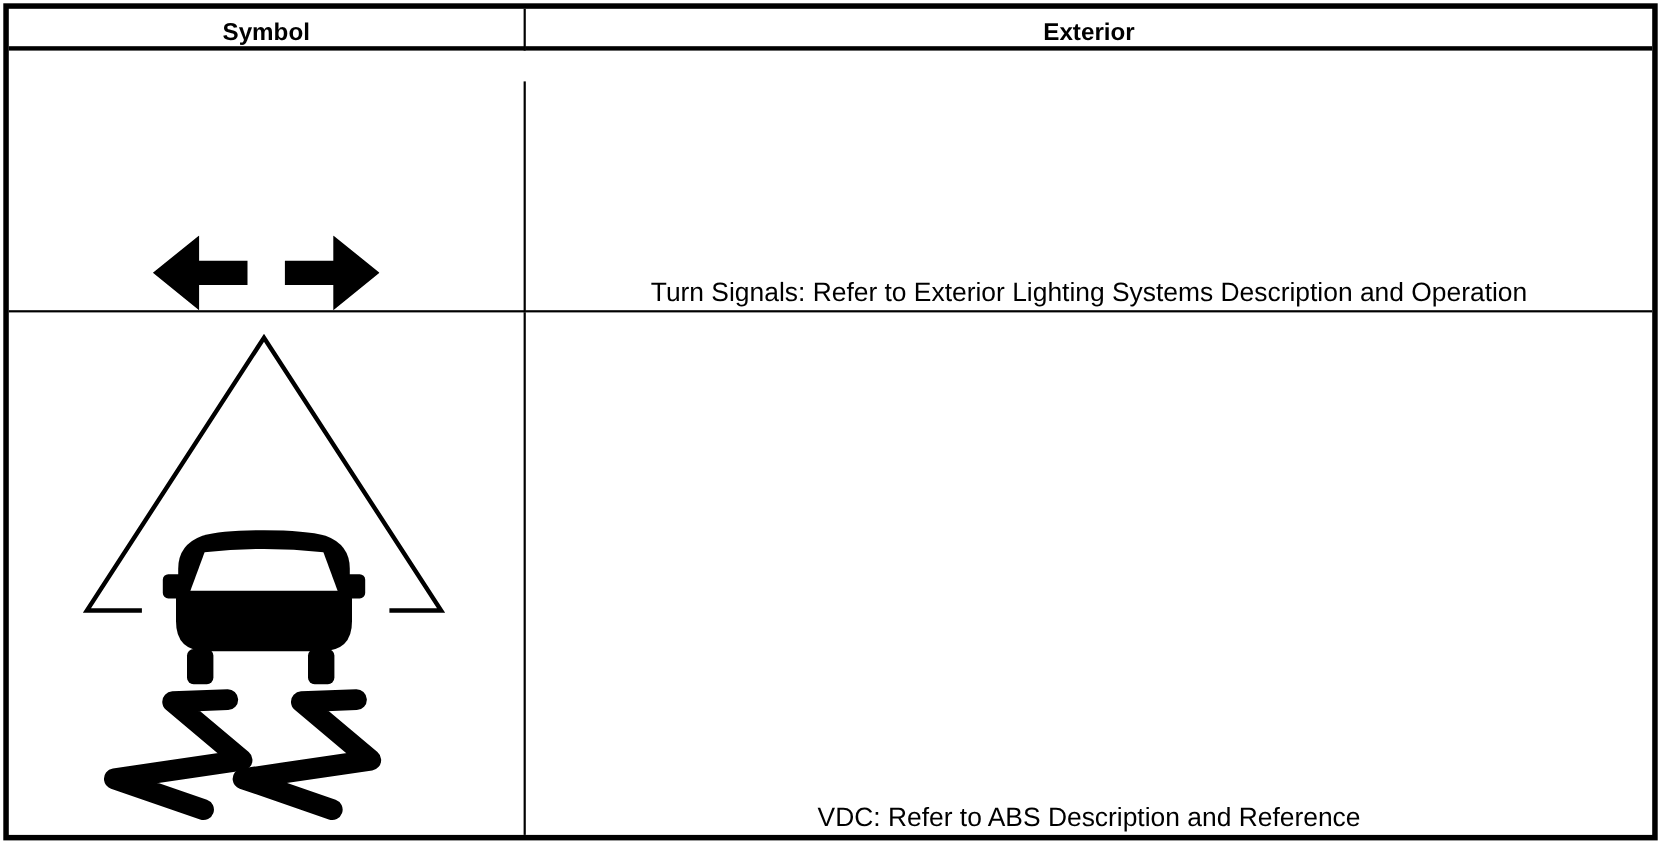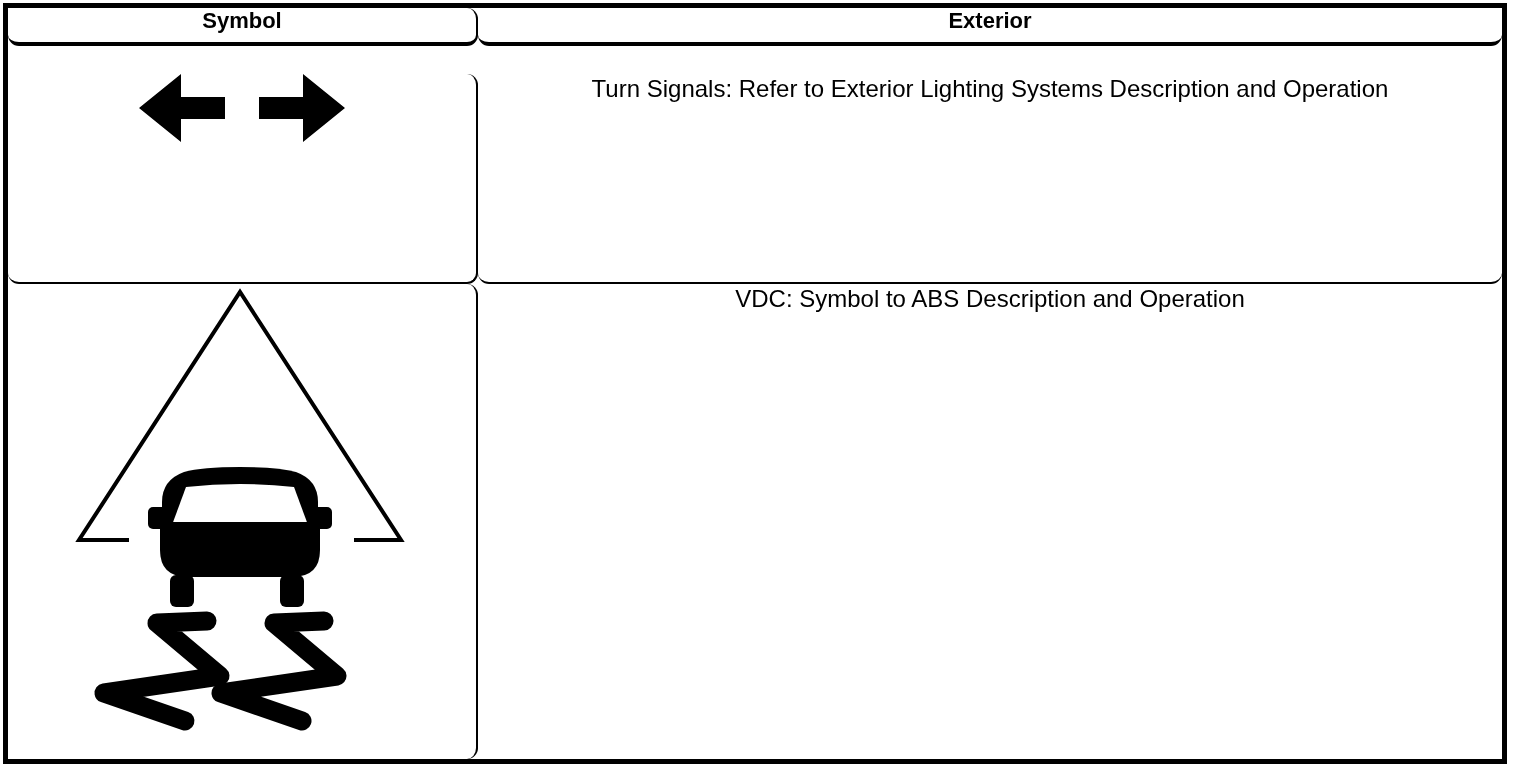--- a/index.html
+++ b/index.html
@@ -15,24 +15,23 @@
     left: 3px; top: 3px;
     width: 1504px; height: 761px;
     border: 5px solid var(--ink, #000000);
     display: grid;
     grid-template-columns: 470px 1fr;
     grid-template-rows: 38px 238px 1fr;
     background: var(--paper, #ffffff);
   }
   .cell {
     display: flex;
-    align-items: flex-start;
+    align-items: flex-end;
     justify-content: center;
     overflow: hidden;
-    border-radius: 11px;
   }
   .col1 { border-right: 2px solid var(--ink, #000000); }
   .head { border-bottom: 4px solid var(--ink, #000000); font-weight: bold; font-size: 22px; }
   .row1 { border-bottom: 2px solid var(--ink, #000000); margin-top: 28px; }
   .ref-text {
     font-size: 24px;
     text-align: center;
     padding: 0 40px;
     line-height: 1.25;
   }
@@ -78,16 +77,16 @@
         <rect class="ink-fill" x="208" y="291" width="24" height="32" rx="6"></rect>
       </g>
 
       <g fill="none" stroke-width="19" stroke-linecap="round" stroke-linejoin="round">
         <path class="ink-stroke" stroke-width="19" d="M 135,337 L 85,339 L 148,392 L 32,409 L 113,437"></path>
         <path class="ink-stroke" stroke-width="19" d="M 252,337 L 202,339 L 265,392 L 149,409 L 230,437"></path>
       </g>
     </svg>
   </div>
   <div class="cell">
-    <span class="ref-text">VDC: Symbol to ABS Description and Operation</span>
+    <span class="ref-text">VDC: Refer to ABS Description and Reference</span>
   </div>
 
 </div>
 
 </body></html>

